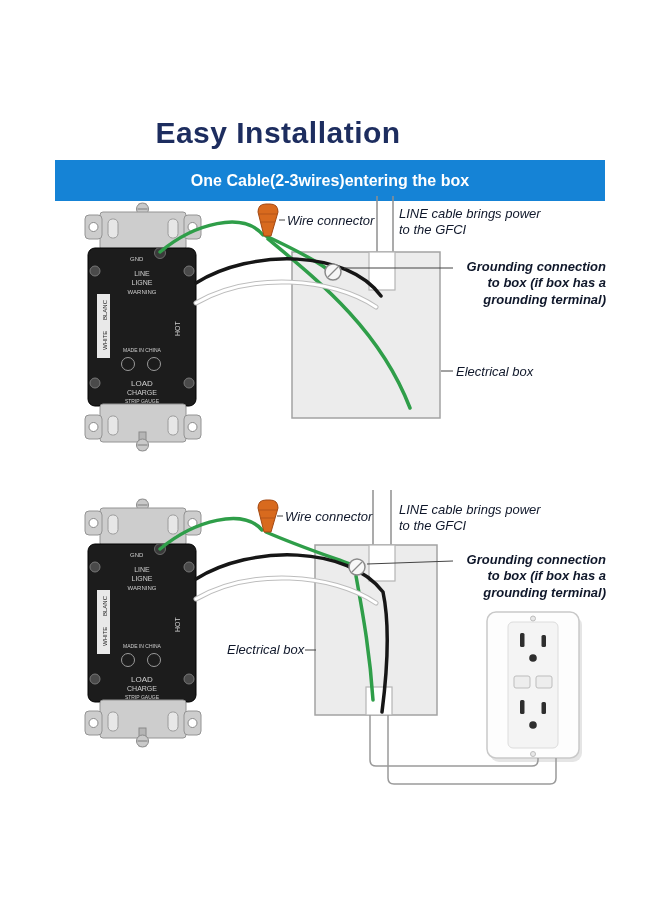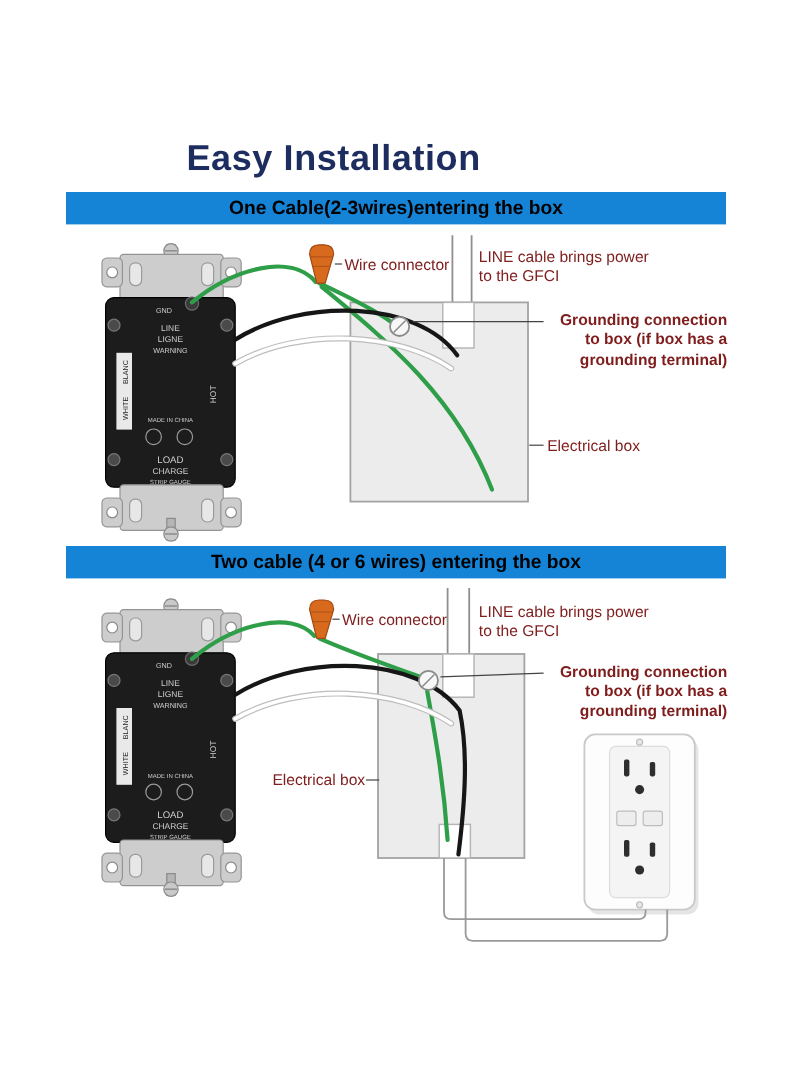--- a/index.html
+++ b/index.html
@@ -11,31 +11,31 @@
     font-family:"Liberation Sans", sans-serif;
     overflow:hidden;
   }
   .page-title{
     position:absolute;left:0;top:116px;width:556px;
     margin:0;text-align:center;
     font-size:30px;font-weight:bold;letter-spacing:0.5px;
     color:var(--title,#1d2d5f);
   }
   .banner{
-    position:absolute;left:55px;width:550px;height:27px;
+    position:absolute;left:55px;width:550px;height:41px;
     background:var(--banner,#1583d6);
-    color:#000000;
+    color:#ffffff;
     display:flex;align-items:center;justify-content:center;
     font-size:16px;font-weight:600;
   }
   .banner-1{top:160px;}
   .banner-2{top:455px;}
   .label{
     position:absolute;
-    font-size:13px;color:#7f1d1d;line-height:1.25;
+    font-size:13px;color:#0f172a;line-height:1.25;font-style:italic;
   }
   .label.bold{font-weight:bold;text-align:right;}
   #diagram-svg{position:absolute;left:0;top:0;}
 
   
   .thin{stroke:#8f8f8f;stroke-width:1.5;}
   .ebox{fill:var(--box-fill,#ececec);stroke:#a3a3a3;stroke-width:1.5;}
   .clamp{fill:#ffffff;stroke:#b5b5b5;stroke-width:1.2;}
   .screw{fill:#f7f7f7;stroke:#8a8a8a;stroke-width:1.5;}
   .screwslot{stroke:#8a8a8a;stroke-width:1.2;}
@@ -74,23 +74,20 @@
 <body>
 
 <div id="canvas">
 
   <h1 class="page-title">Easy Installation</h1>
 
   <div class="banner banner-1">
     <span>One Cable(2-3wires)entering the box</span>
   </div>
 
-  <div class="banner banner-2">
-    <span>Two cable (4 or 6 wires) entering the box</span>
-  </div>
 
   <svg id="diagram-svg" width="660" height="900" viewBox="0 0 660 900">
 
     <g>
 
       <line x1="377" y1="196" x2="377" y2="252" class="thin"></line>
       <line x1="393" y1="196" x2="393" y2="252" class="thin"></line>
 
       <rect x="292" y="252" width="148" height="166" class="ebox"></rect>
       <rect x="369" y="252" width="26" height="38" class="clamp"></rect>

